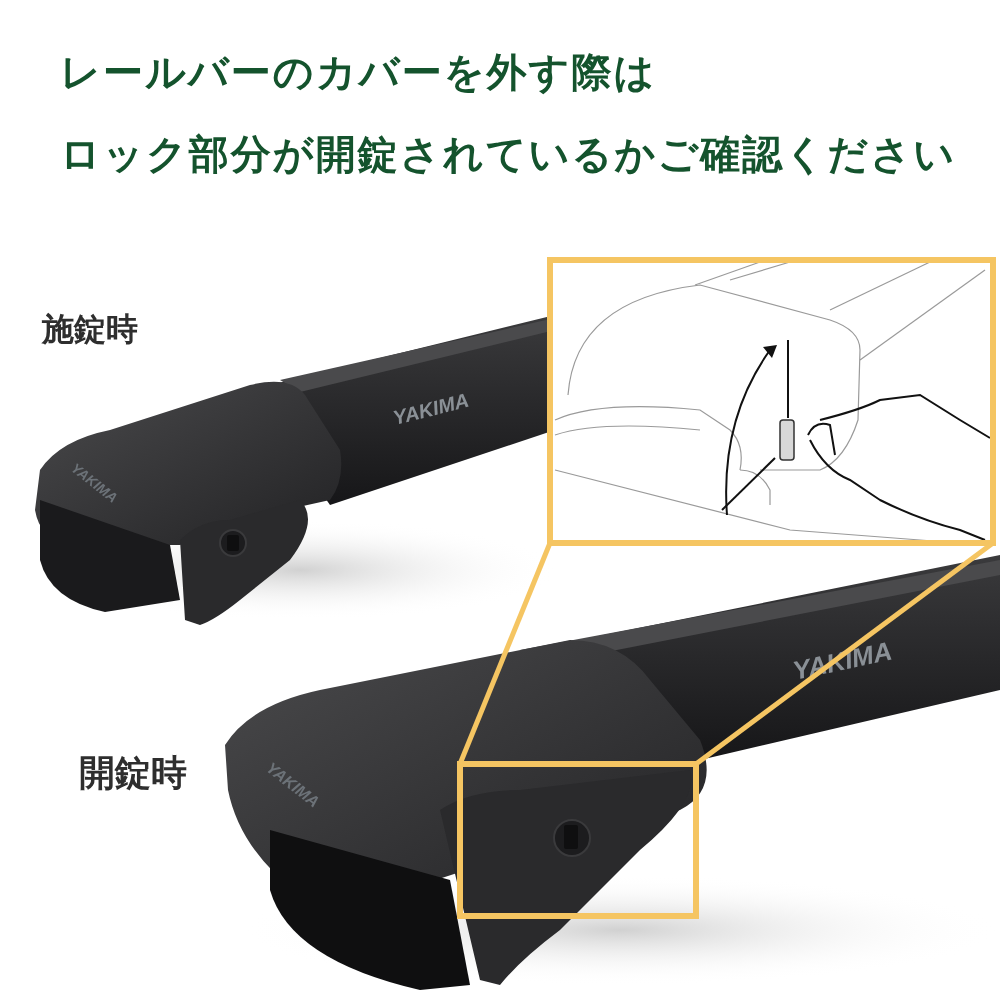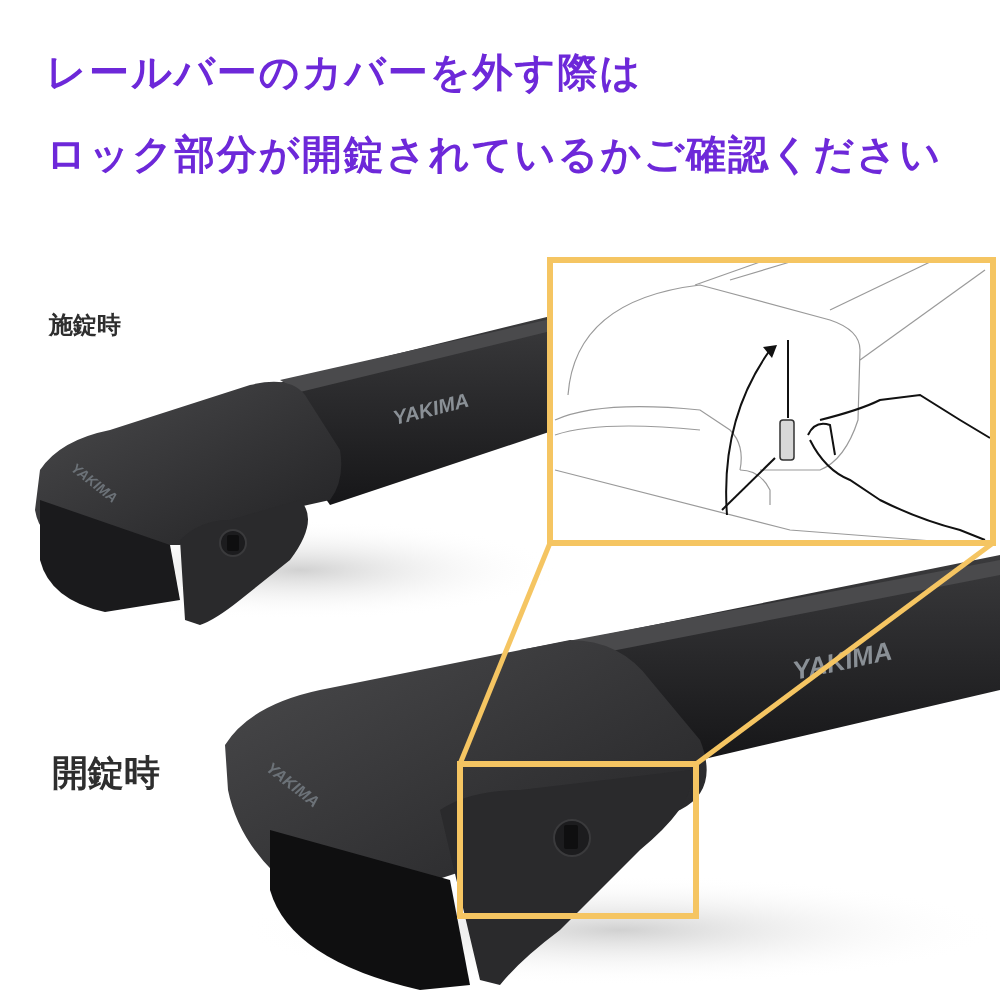--- a/index.html
+++ b/index.html
@@ -1,22 +1,22 @@
 <!DOCTYPE html>
 <html><head>
 <meta charset="utf-8">
 <style>
   html,body{margin:0;padding:0;background:#ffffff;}
   body{width:1000px;height:1000px;position:relative;overflow:hidden;font-family:"DejaVu Sans","Liberation Sans",sans-serif;}
-  .headline{position:absolute;left:46px;font-weight:bold;color:#6d28d9;font-size:40px;letter-spacing:2px;white-space:nowrap;line-height:1;}
+  .headline{position:absolute;left:60px;font-weight:bold;color:#14532d;font-size:40px;letter-spacing:2px;white-space:nowrap;line-height:1;}
   #h1{top:52px;}
   #h2{top:118px;margin-top:16px;}
   .state-label{position:absolute;font-weight:bold;color:#2e2e2e;white-space:nowrap;line-height:1;}
-  #lbl-locked{left:49px;top:313px;font-size:24px;}
-  #lbl-unlocked{left:52px;top:755px;font-size:36px;text-align:right;}
+  #lbl-locked{left:42px;top:313px;font-size:32px;}
+  #lbl-unlocked{left:79px;top:755px;font-size:36px;text-align:right;}
   svg.layer{position:absolute;left:0;top:0;}
   .inset-bg{position:absolute;left:552px;top:262px;width:439px;height:279px;background:#ffffff;}
 </style>
 </head>
 <body>
 
 <div class="headline" id="h1">レールバーのカバーを外す際は</div>
 <div class="headline" id="h2">ロック部分が開錠されているかご確認ください</div>
 
 <svg class="layer" width="1000" height="1000">

